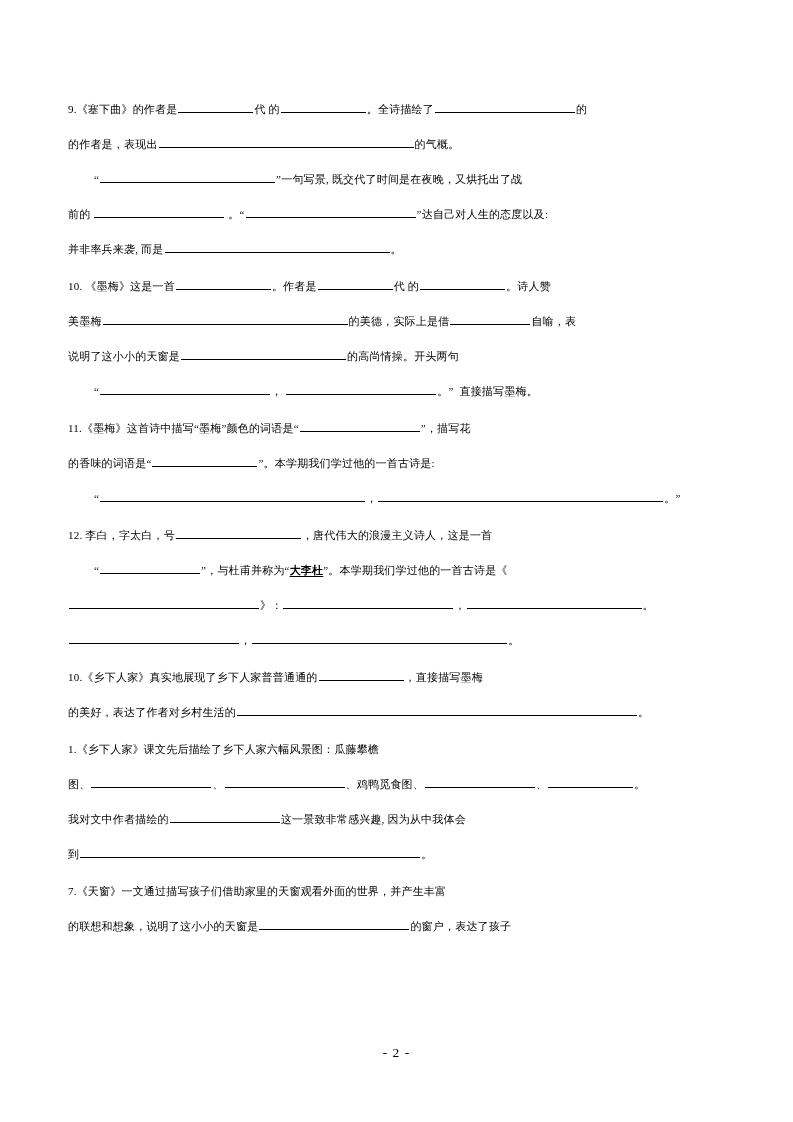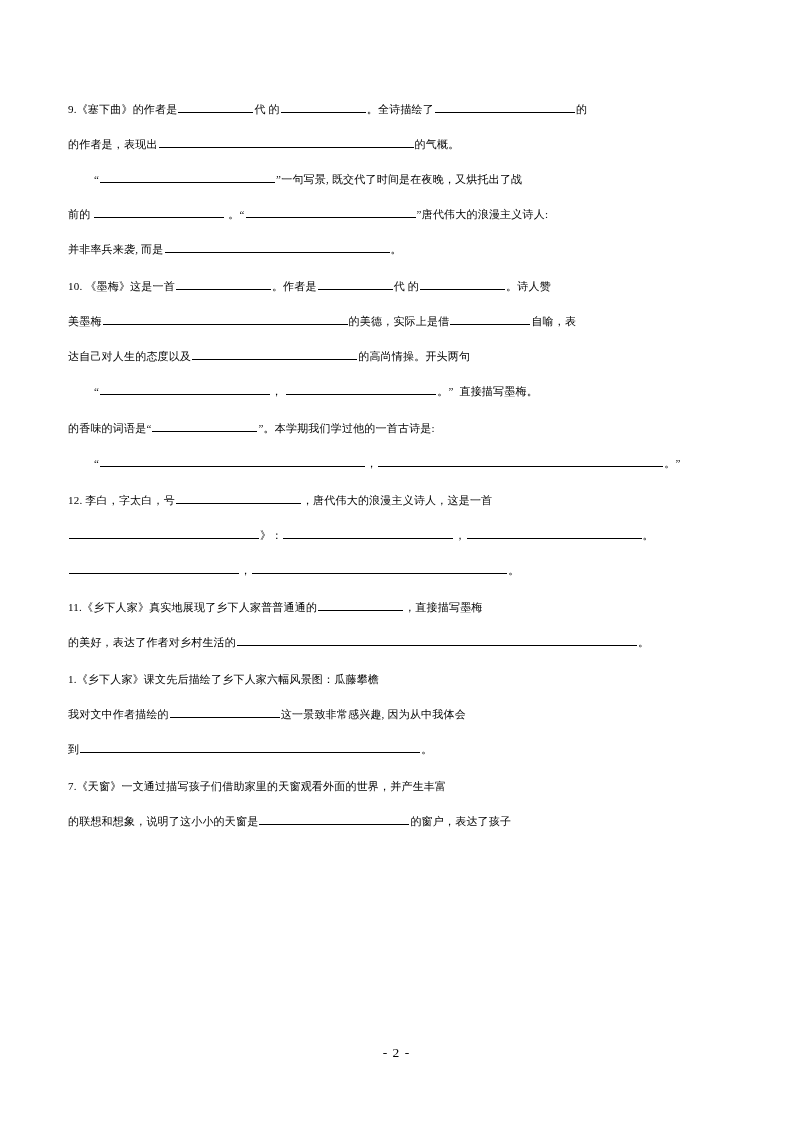--- a/index.html
+++ b/index.html
@@ -88,49 +88,52 @@
 </head>
 <body>
 
 <div class="page">
   <div class="doc-body">
 
     <div class="q">
       <p><span>9.《塞下曲》的作者是</span><span class="blank w75"></span><span>代 的</span><span class="blank w85"></span><span>。全诗描绘了</span><span class="blank w140"></span><span>的</span></p>
       <p><span>的作者是，表现出</span><span class="blank w255"></span><span>的气概。</span></p>
       <p class="indent"><span>“</span><span class="blank w175"></span><span>”一句写景, 既交代了时间是在夜晚，又烘托出了战</span></p>
-      <p><span>前的</span> <span class="blank w130"></span> <span>。“</span><span class="blank w170"></span><span>”唐代伟大的浪漫主义诗人:</span></p>
+      <p><span>前的</span> <span class="blank w130"></span> <span>。“</span><span class="blank w170"></span><span>”达自己对人生的态度以及:</span></p>
       <p><span>并非率兵来袭, 而是</span><span class="blank w225"></span><span>。</span></p>
     </div>
 
     <div class="q">
       <p><span>10. 《墨梅》这是一首</span><span class="blank w95"></span><span>。作者是</span><span class="blank w75"></span><span>代 的</span><span class="blank w85"></span><span>。诗人赞</span></p>
       <p><span>美墨梅</span><span class="blank w245"></span><span>的美德，实际上是借</span><span class="blank w80"></span><span>自喻，表</span></p>
-      <p><span>达自己对人生的态度以及</span><span class="blank w165"></span><span>的高尚情操。开头两句</span></p>
+      <p><span>说明了这小小的天窗是</span><span class="blank w165"></span><span>的高尚情操。开头两句</span></p>
       <p class="indent"><span>“</span><span class="blank w170"></span><span>，</span> <span class="blank w150"></span><span>。”</span>&nbsp;&nbsp;<span>直接描写墨梅。</span></p>
     </div>
 
     <div class="q">
+      <p><span>11.《墨梅》这首诗中描写“墨梅”颜色的词语是“</span><span class="blank w120"></span><span>”，描写花</span></p>
       <p><span>的香味的词语是“</span><span class="blank w105"></span><span>”。本学期我们学过他的一首古诗是:</span></p>
       <p class="indent"><span>“</span><span class="blank w265"></span><span>，</span><span class="blank w285"></span><span>。”</span></p>
     </div>
 
     <div class="q">
       <p><span>12. 李白，字太白，号</span><span class="blank w125"></span><span>，唐代伟大的浪漫主义诗人，这是一首</span></p>
+      <p class="indent"><span>“</span><span class="blank w100"></span><span>”，与杜甫并称为“</span><span class="u b">大李杜</span><span>”。本学期我们学过他的一首古诗是《</span></p>
       <p><span class="blank w190"></span><span>》：</span><span class="blank w170"></span><span>，</span><span class="blank w175"></span><span>。</span></p>
       <p><span class="blank w170"></span><span>，</span><span class="blank w255"></span><span>。</span></p>
     </div>
 
     <div class="q">
-      <p><span>11.《乡下人家》真实地展现了乡下人家普普通通的</span><span class="blank w85"></span><span>，直接描写墨梅</span></p>
+      <p><span>10.《乡下人家》真实地展现了乡下人家普普通通的</span><span class="blank w85"></span><span>，直接描写墨梅</span></p>
       <p><span>的美好，表达了作者对乡村生活的</span><span class="blank w400"></span><span>。</span></p>
     </div>
 
     <div class="q">
       <p><span>1.《乡下人家》课文先后描绘了乡下人家六幅风景图：瓜藤攀檐</span></p>
+      <p><span>图、</span><span class="blank w120"></span><span>、</span><span class="blank w120"></span><span>、鸡鸭觅食图、</span><span class="blank w110"></span><span>、</span><span class="blank w85"></span><span>。</span></p>
       <p><span>我对文中作者描绘的</span><span class="blank w110"></span><span>这一景致非常感兴趣, 因为从中我体会</span></p>
       <p><span>到</span><span class="blank w340"></span><span>。</span></p>
     </div>
 
     <div class="q">
       <p><span>7.《天窗》一文通过描写孩子们借助家里的天窗观看外面的世界，并产生丰富</span></p>
       <p><span>的联想和想象，说明了这小小的天窗是</span><span class="blank w150"></span><span>的窗户，表达了孩子</span></p>
     </div>
 
   </div>

